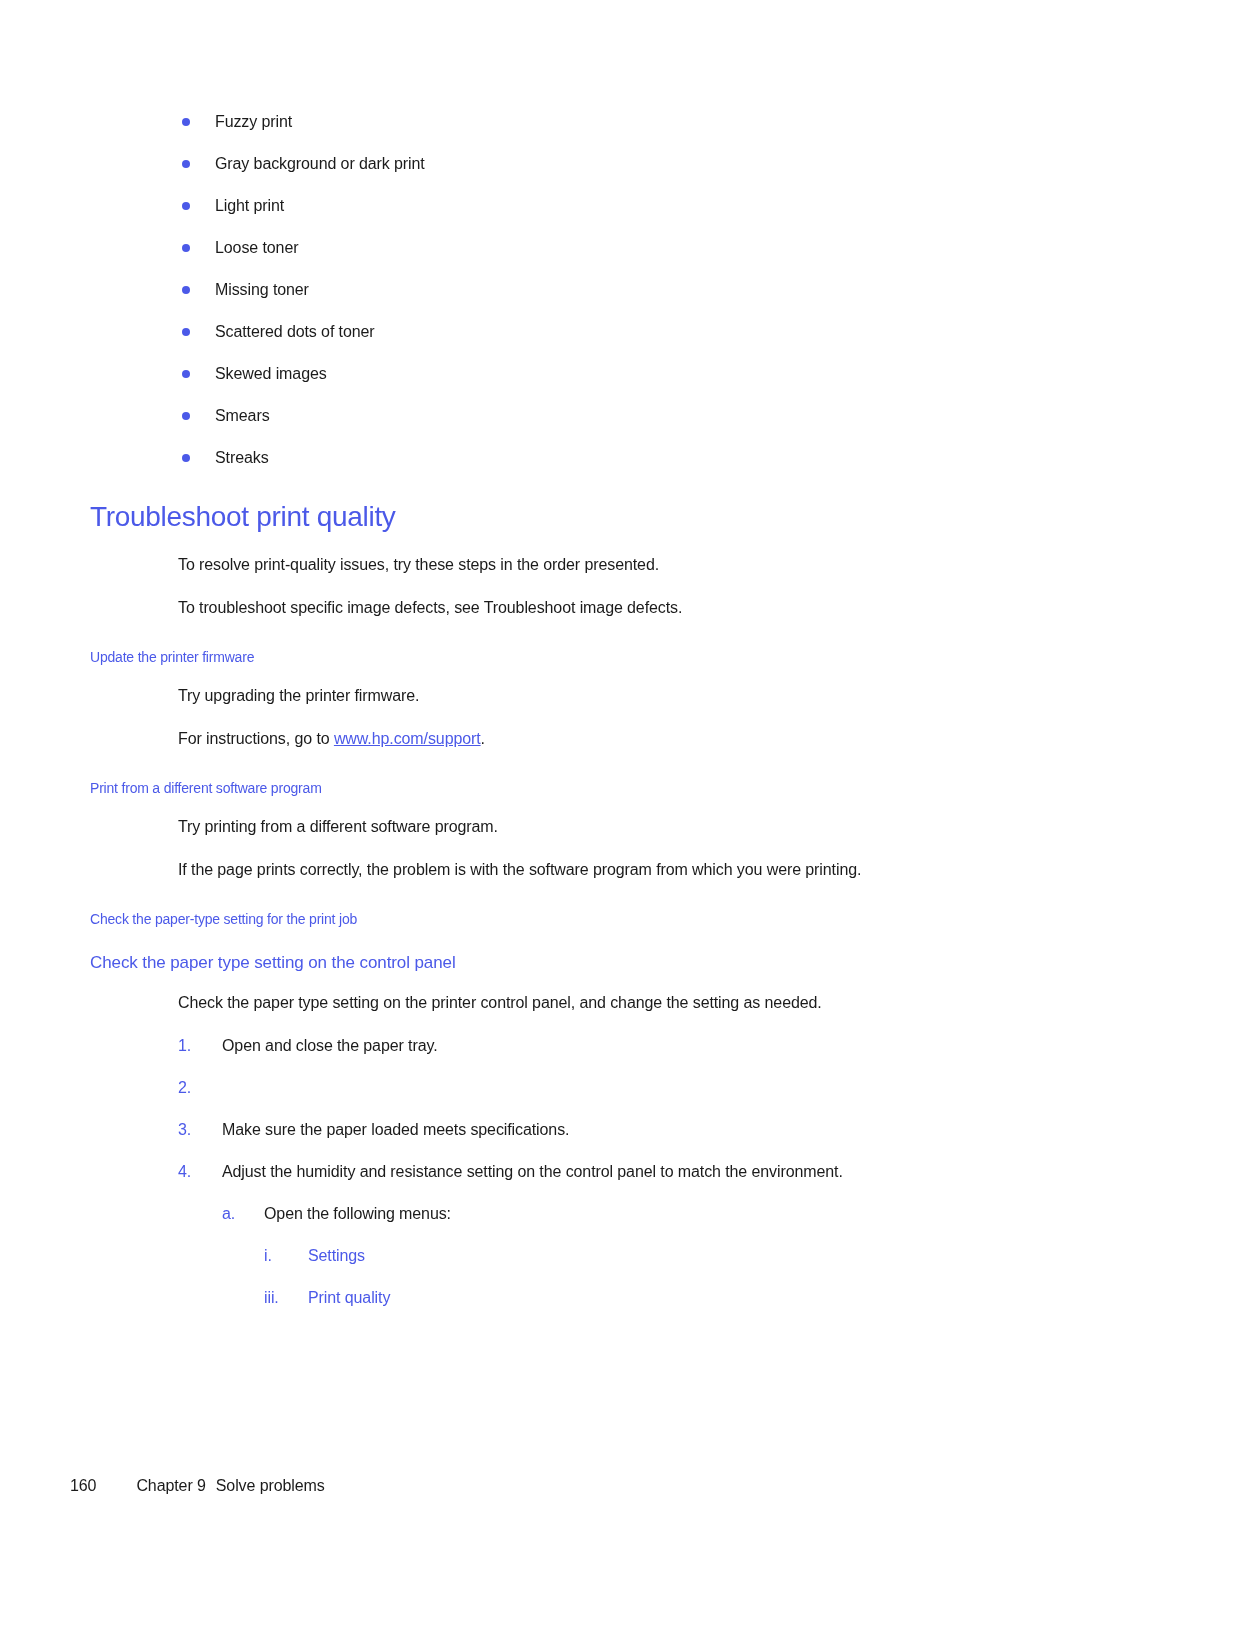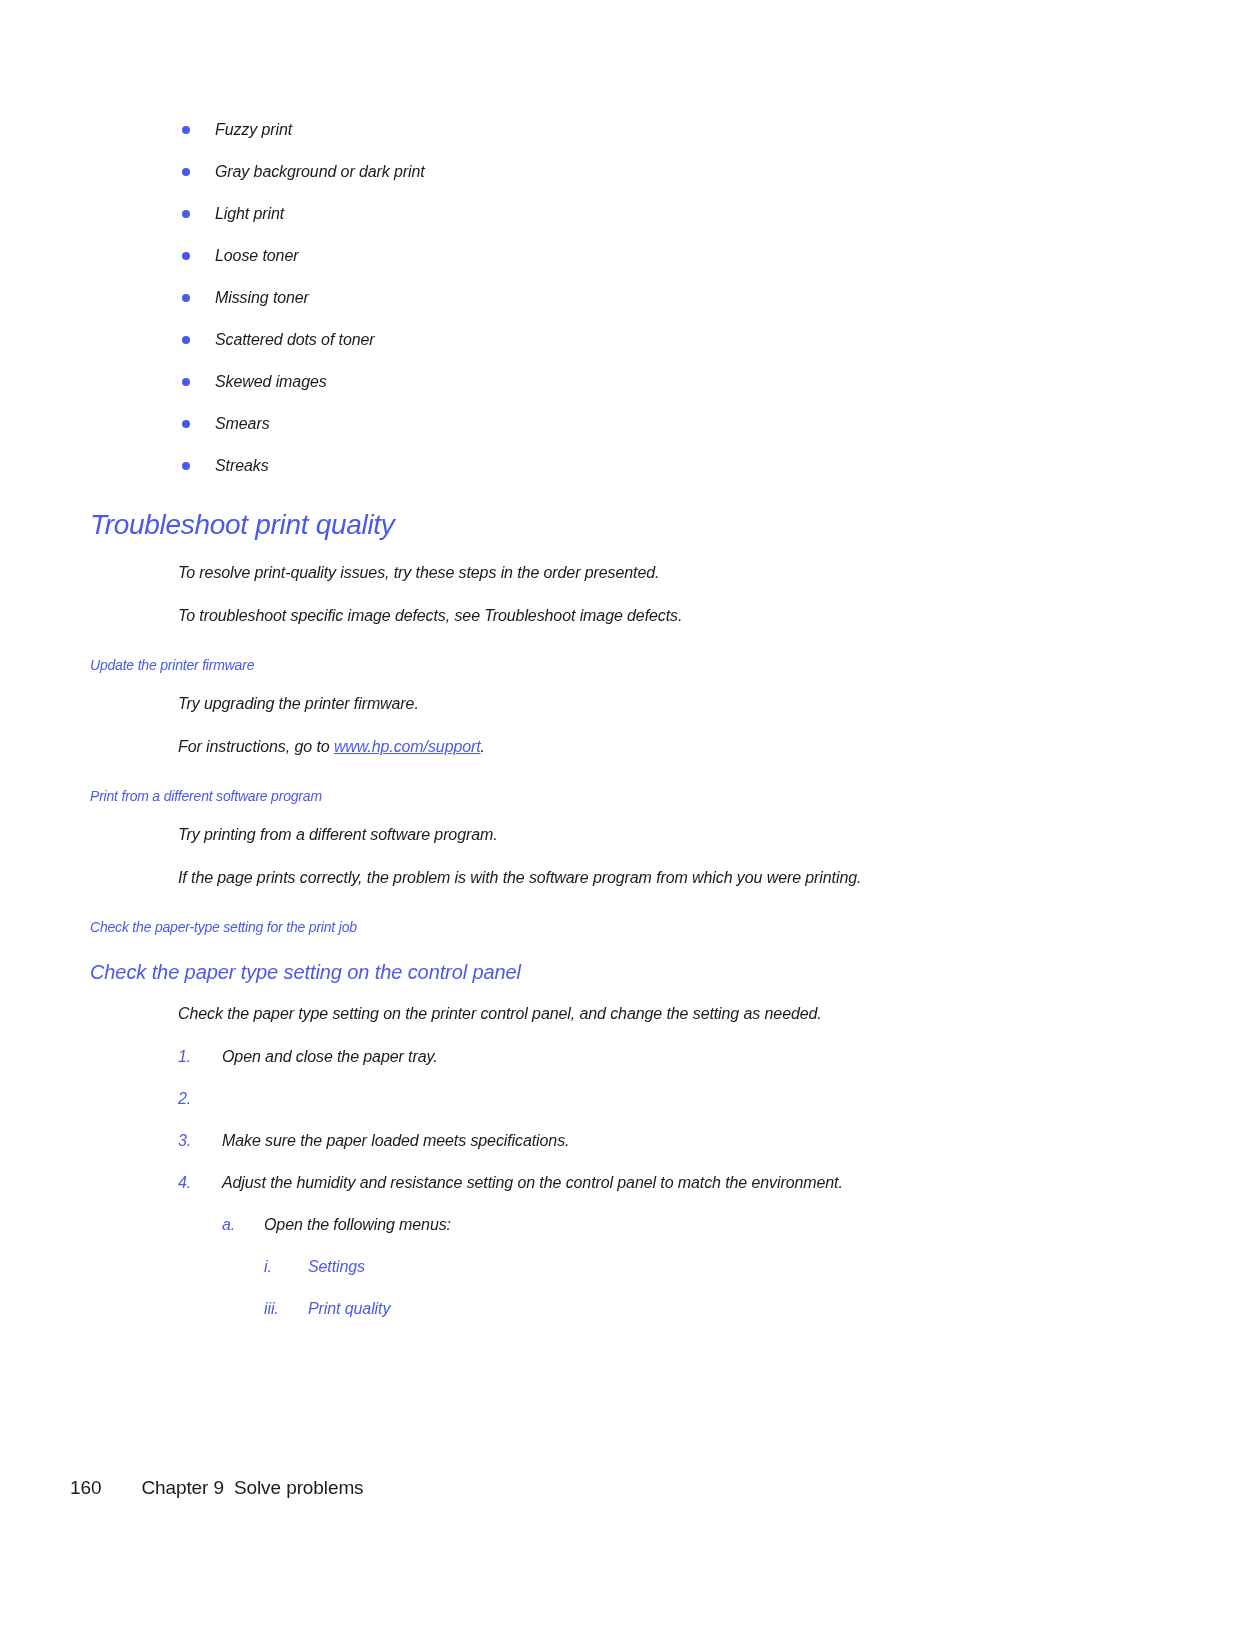--- a/index.html
+++ b/index.html
@@ -14,42 +14,41 @@
     background: #ffffff;
     font-family: "Liberation Sans", sans-serif;
     color: #1b1b1b;
     font-size: 16px;
     letter-spacing: -0.1px;
     overflow: hidden;
   }
   .content {
     position: absolute;
     left: 90px;
-    top: 116px;
+    top: 108px;
     width: 1065px;
-    font-style: italic;
   }
   
   .h-main {
     color: var(--accent);
     font-size: 28px;
     font-weight: 500;
     margin: 30px 0 18px 0;
     letter-spacing: -0.3px;
   }
   .h-section {
     color: var(--accent);
     font-size: 14px;
     font-weight: 500;
     margin: 28px 0 17px 0;
     letter-spacing: -0.2px;
   }
   .h-subsection {
     color: var(--accent);
-    font-size: 20px;
+    font-size: 17px;
     font-weight: 500;
     margin: 26px 0 16px 0;
   }
   
   .para {
     margin: 16px 0 15px 88px;
     line-height: 1.69;
     max-width: 920px;
   }
   .para.wrap-narrow { max-width: 720px; }
@@ -97,21 +96,21 @@
   .step.level-i { margin-left: 174px; }
   .step.level-i .marker { width: 44px; }
   .step .menu-label { color: var(--accent); }
   
   .footer {
     position: absolute;
     left: 70px;
     top: 1477px;
     display: flex;
     align-items: baseline;
-    font-size: 19px;
+    font-size: 16px;
     color: #1b1b1b;
   }
   .footer .pg-num { margin-right: 40px; }
   .footer .chap-label { margin-right: 10px; }
 </style>
 </head>
 <body>
 
 <div class="page" style="--accent: #4b59e8; color: rgb(27, 27, 27);">
   <div class="content">

